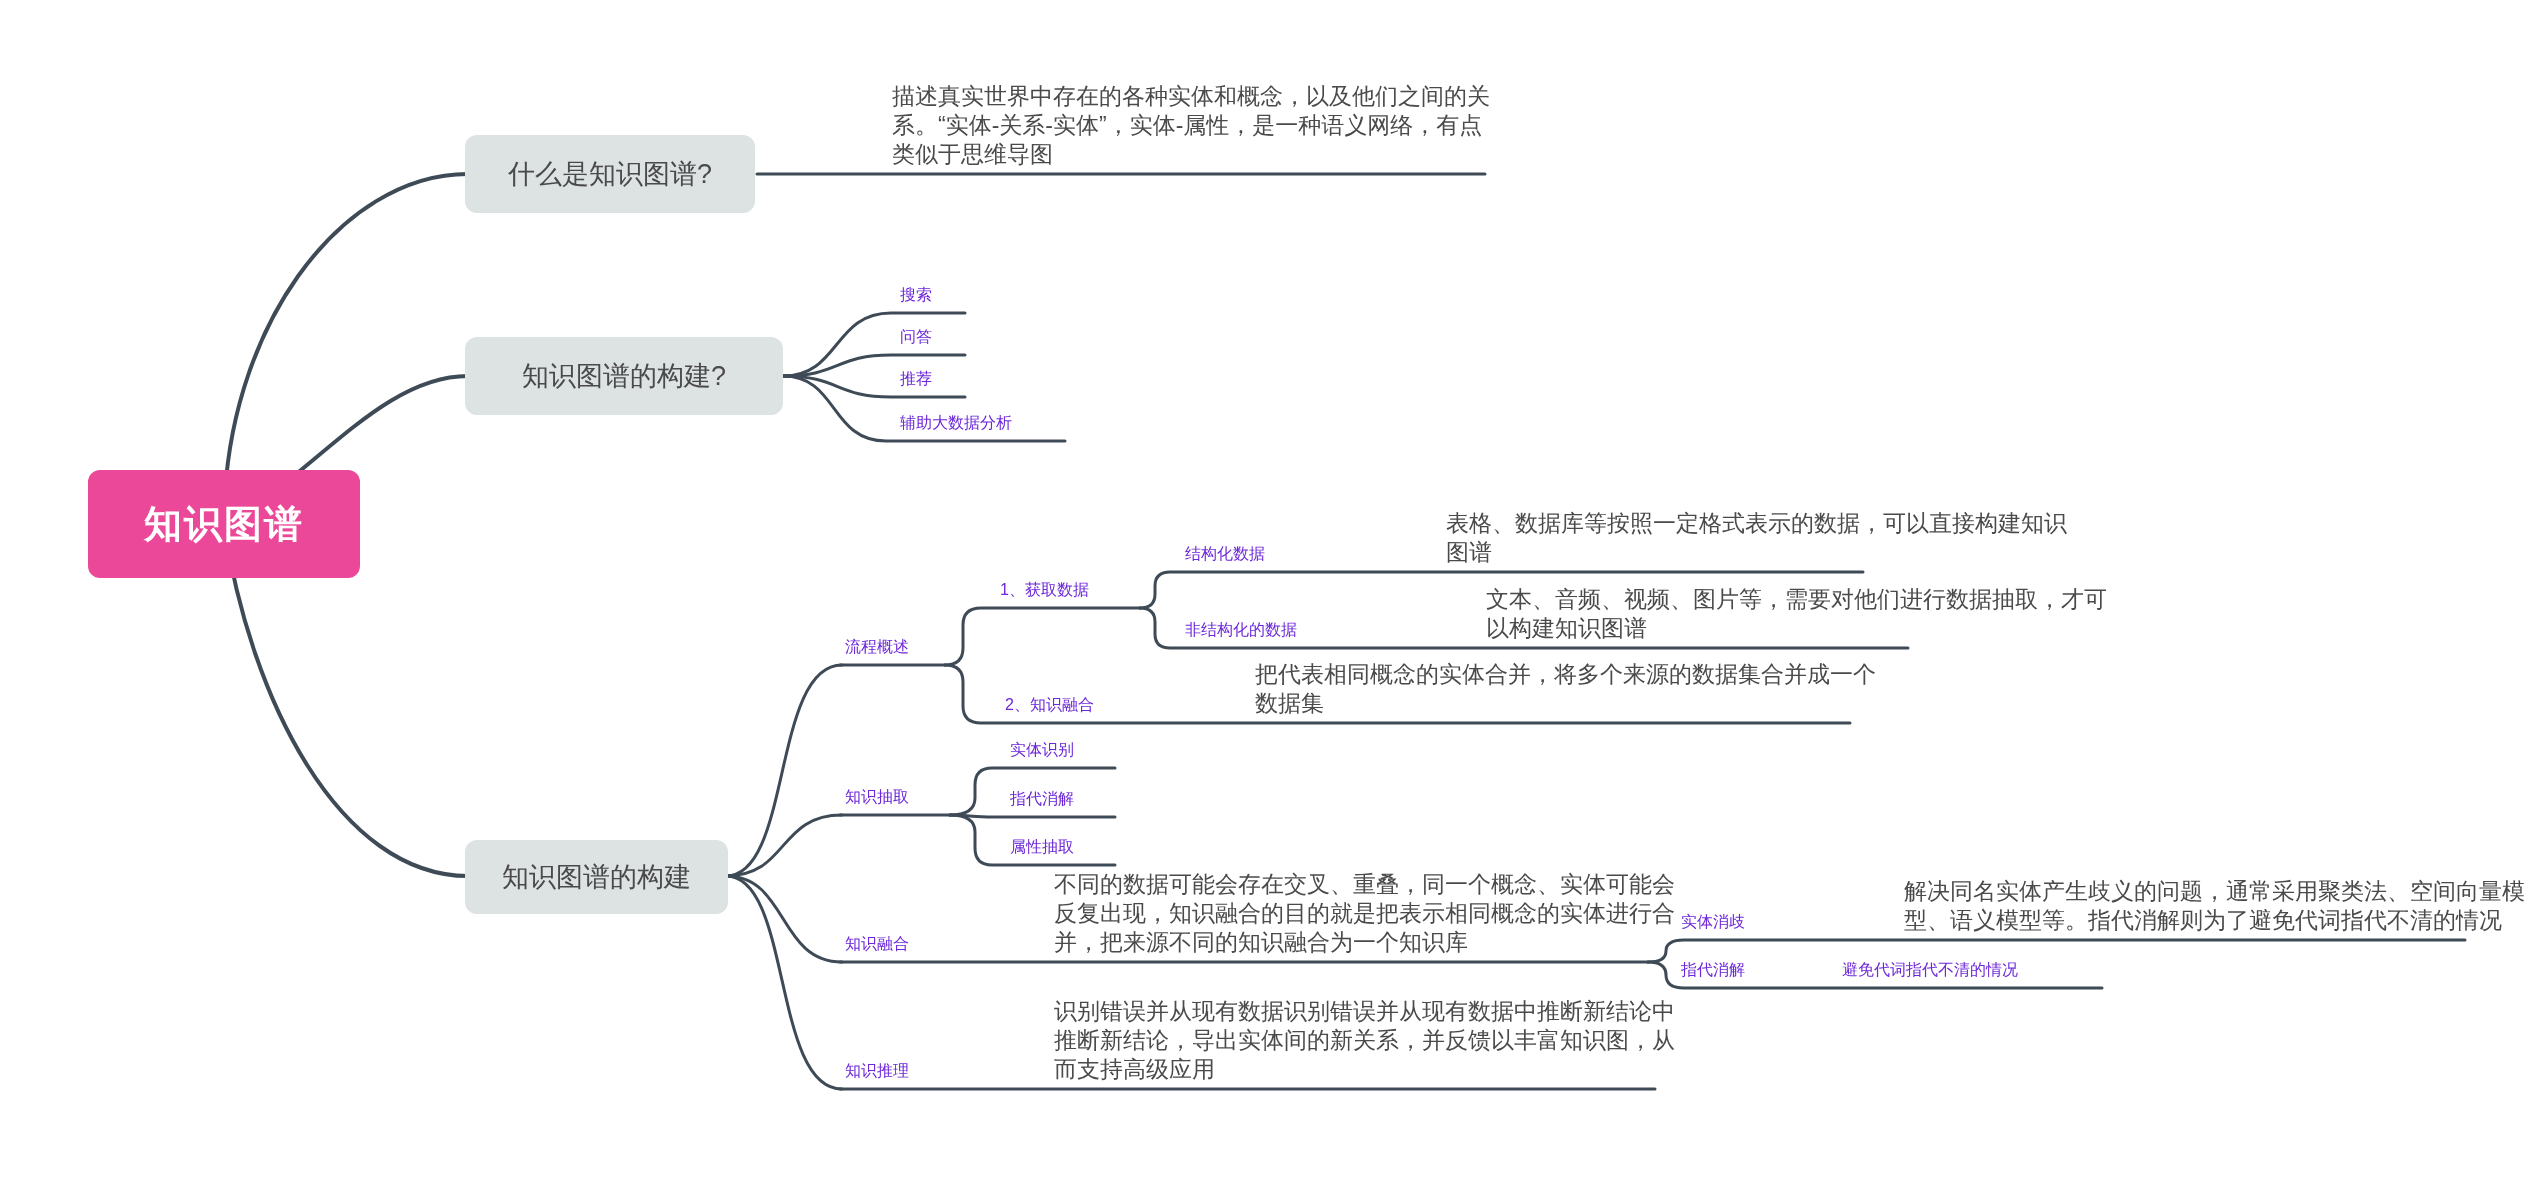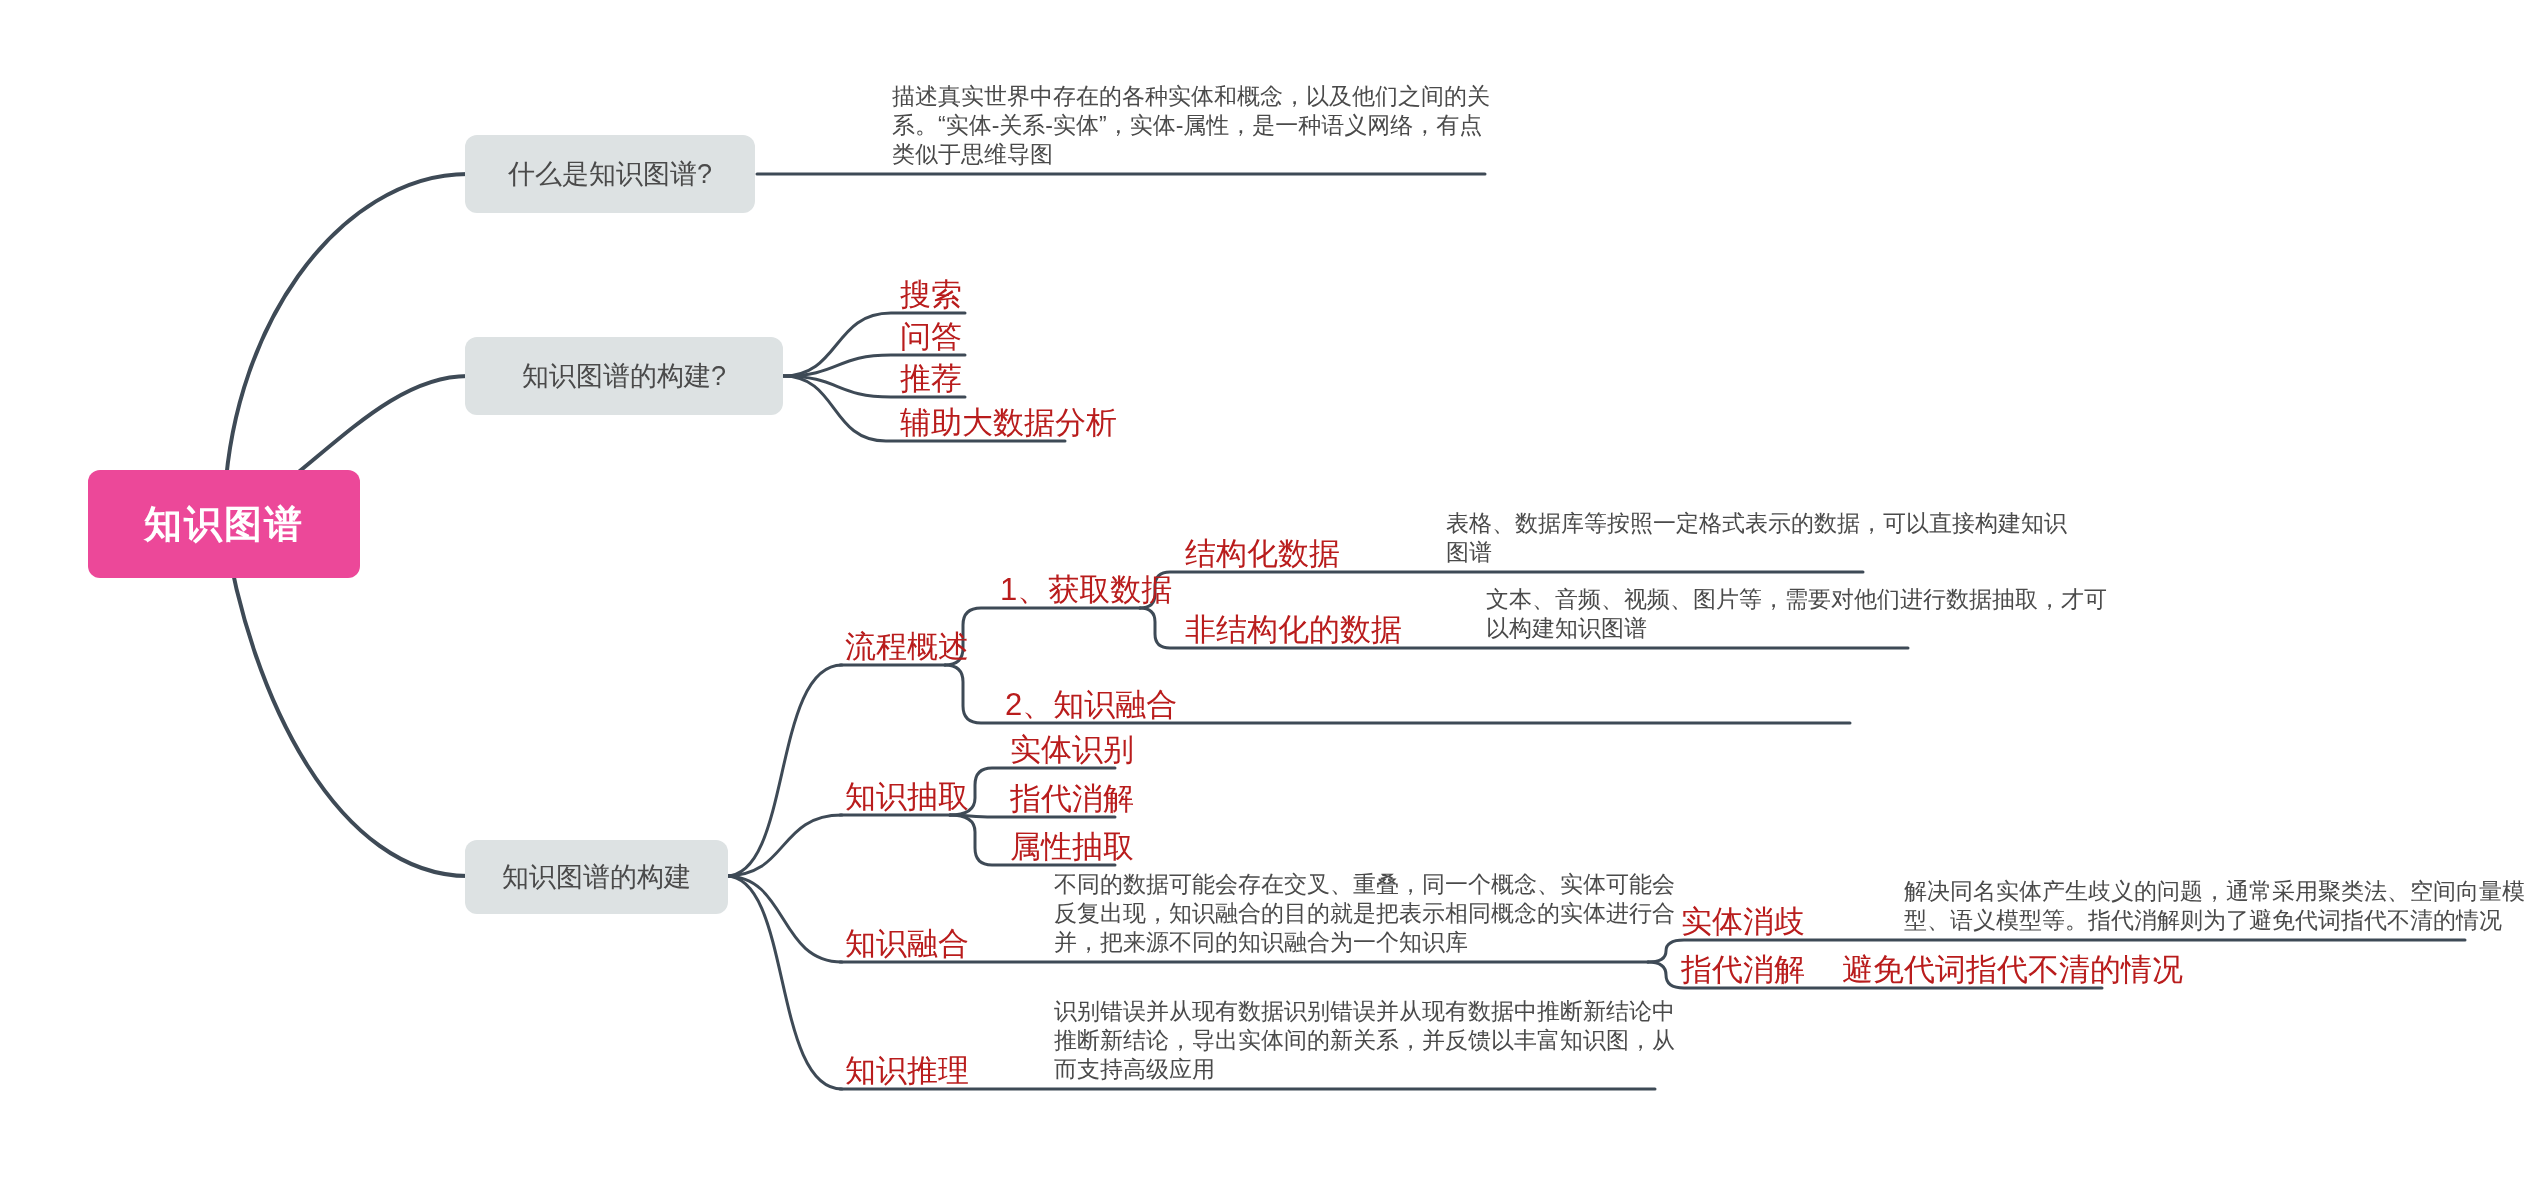--- a/index.html
+++ b/index.html
@@ -25,22 +25,22 @@
   }
   .node.root{
     background:#ec4899;
     color:#ffffff;
     font-size:38px;
     font-weight:bold;
     letter-spacing:2px;
   }
   .topic{
     position:absolute;
-    color:#b91c1c;
-    font-size:31px;
+    color:#6d28d9;
+    font-size:16px;
     white-space:nowrap;
     line-height:26px;
   }
   .note{
     position:absolute;
     color:#4a4a4a;
     font-size:23px;
     line-height:29px;
     word-break:break-all;
     line-break:anywhere;
@@ -104,20 +104,21 @@
   <div class="topic" style="left:900px;bottom:785px;">推荐</div>
   <div class="topic" style="left:900px;bottom:741px;">辅助大数据分析</div>
 
   <div class="topic" style="left:845px;bottom:517px;">流程概述</div>
   <div class="topic" style="left:1000px;bottom:574px;">1、获取数据</div>
   <div class="topic" style="left:1185px;bottom:610px;">结构化数据</div>
   <div class="note" style="left:1402px;bottom:610px;width:625px;">表格、数据库等按照一定格式表示的数据，可以直接构建知识图谱</div>
   <div class="topic" style="left:1185px;bottom:534px;">非结构化的数据</div>
   <div class="note" style="left:1442px;bottom:534px;width:625px;">文本、音频、视频、图片等，需要对他们进行数据抽取，才可以构建知识图谱</div>
   <div class="topic" style="left:1005px;bottom:459px;">2、知识融合</div>
+  <div class="note" style="left:1211px;bottom:459px;width:625px;">把代表相同概念的实体合并，将多个来源的数据集合并成一个数据集</div>
 
   <div class="topic" style="left:845px;bottom:367px;">知识抽取</div>
   <div class="topic" style="left:1010px;bottom:414px;">实体识别</div>
   <div class="topic" style="left:1010px;bottom:365px;">指代消解</div>
   <div class="topic" style="left:1010px;bottom:317px;">属性抽取</div>
 
   <div class="topic" style="left:845px;bottom:220px;">知识融合</div>
   <div class="note" style="left:1010px;bottom:220px;width:625px;">不同的数据可能会存在交叉、重叠，同一个概念、实体可能会反复出现，知识融合的目的就是把表示相同概念的实体进行合并，把来源不同的知识融合为一个知识库</div>
   <div class="topic" style="left:1681px;bottom:242px;">实体消歧</div>
   <div class="note" style="left:1860px;bottom:242px;width:625px;">解决同名实体产生歧义的问题，通常采用聚类法、空间向量模型、语义模型等。指代消解则为了避免代词指代不清的情况</div>

